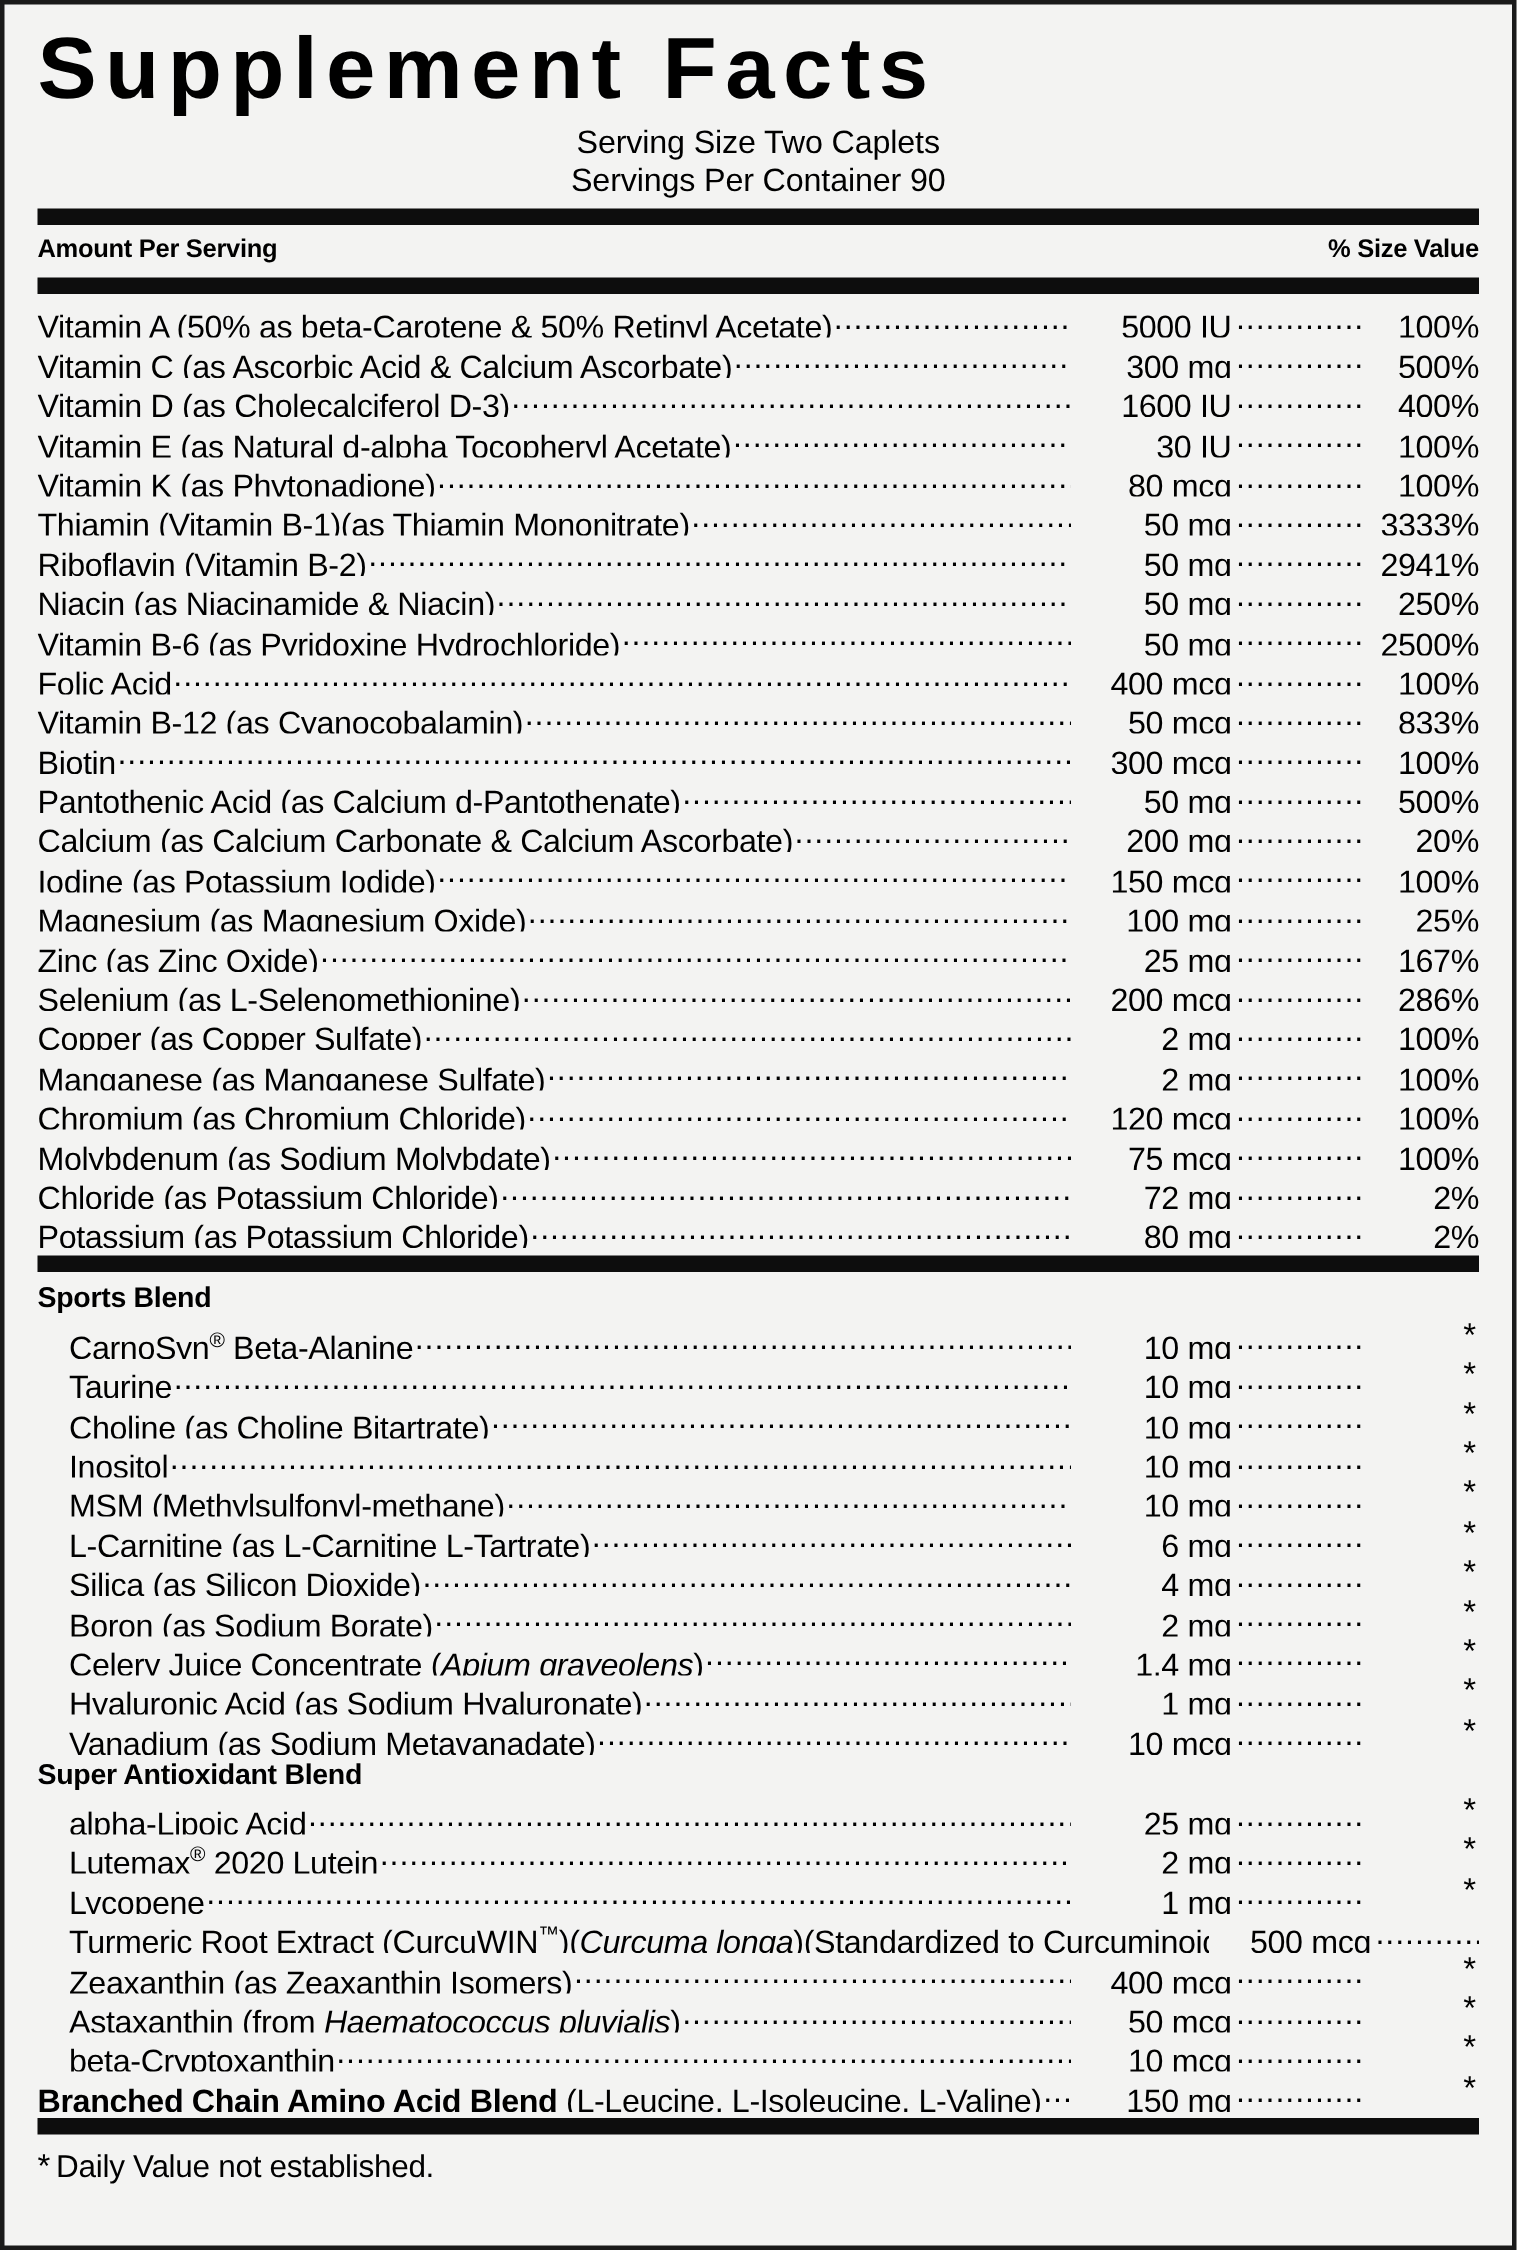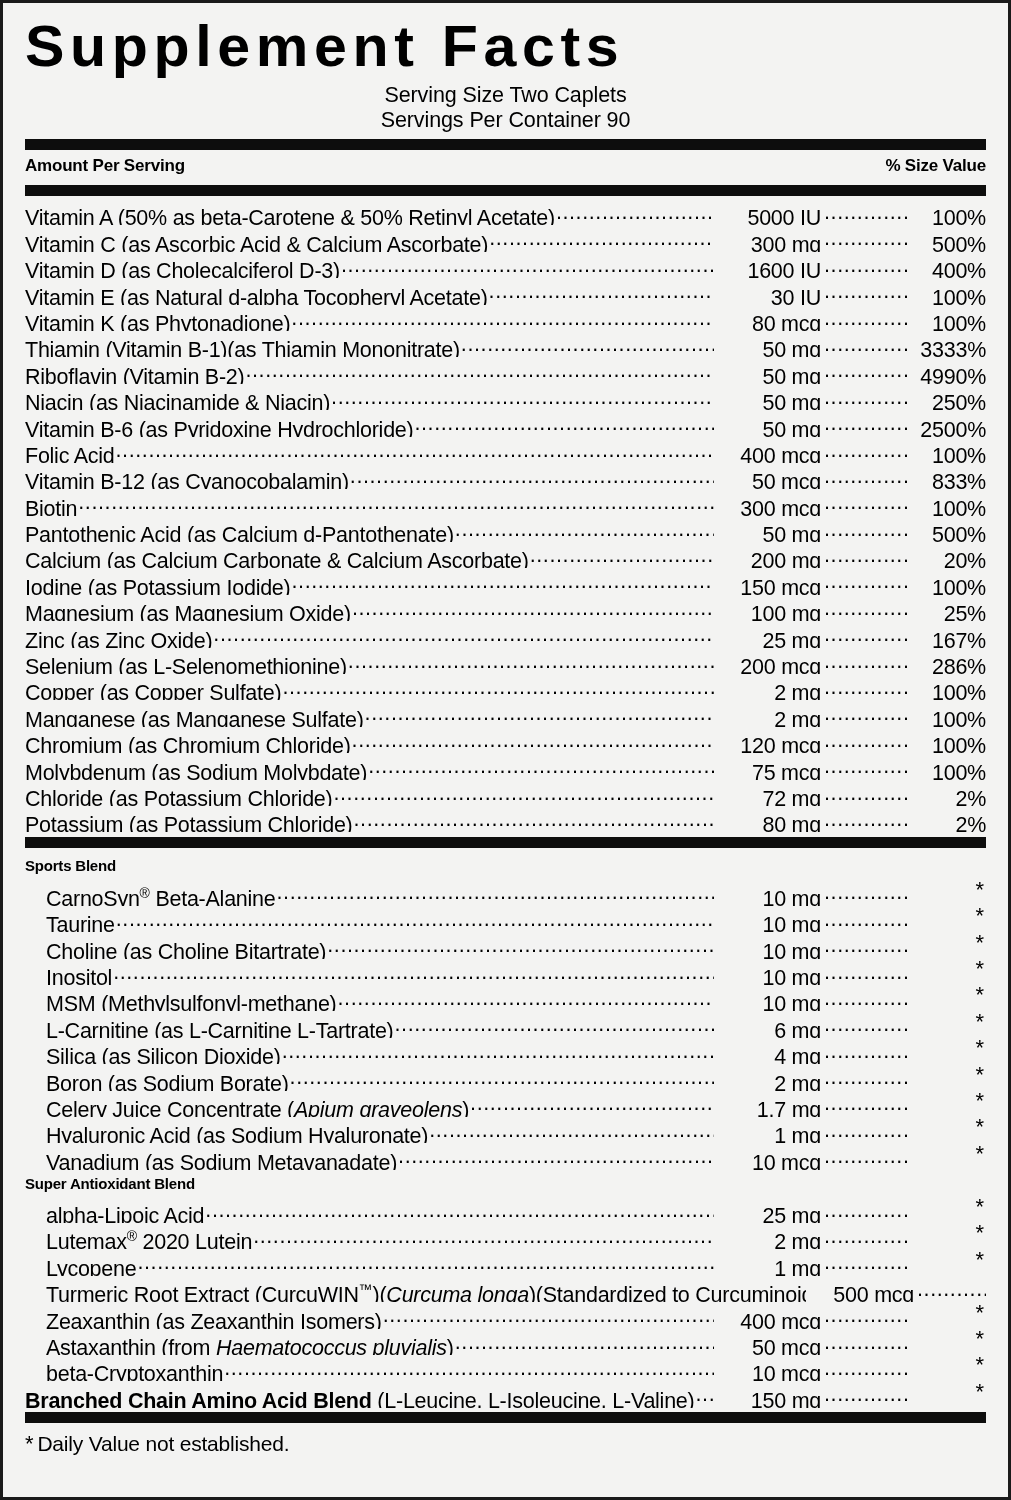--- a/index.html
+++ b/index.html
@@ -149,21 +149,21 @@
     position: relative;
     top: -9px;
     right: 2px;
     font-size: 22px;
     letter-spacing: 0;
   }
 
   .row.indent .nm { padding-left: 21px; }
 
   .blend-head {
-    font-size: 15px;
+    font-size: 19px;
     font-weight: bold;
     line-height: 27px;
     height: 27px;
     letter-spacing: -0.2px;
   }
 
   .row .nm .bold { font-weight: bold; }
   .row .nm .ital { font-style: italic; }
   .sup {
     font-size: 0.65em;
@@ -245,21 +245,21 @@
         <div class="leader"></div>
         <div class="amt">50 mg</div>
         <div class="leader2"></div>
         <div class="dv">3333%</div>
       </div>
       <div class="row">
         <div class="nm">Riboflavin (Vitamin B-2)</div>
         <div class="leader"></div>
         <div class="amt">50 mg</div>
         <div class="leader2"></div>
-        <div class="dv">4990%</div>
+        <div class="dv">2941%</div>
       </div>
       <div class="row">
         <div class="nm">Niacin (as Niacinamide &amp; Niacin)</div>
         <div class="leader"></div>
         <div class="amt">50 mg</div>
         <div class="leader2"></div>
         <div class="dv">250%</div>
       </div>
       <div class="row">
         <div class="nm">Vitamin B-6 (as Pyridoxine Hydrochloride)</div>
@@ -431,21 +431,21 @@
       <div class="row indent">
         <div class="nm">Boron (as Sodium Borate)</div>
         <div class="leader"></div>
         <div class="amt">2 mg</div>
         <div class="leader2"></div>
         <div class="dv star"><span>*</span></div>
       </div>
       <div class="row indent">
         <div class="nm">Celery Juice Concentrate (<span class="ital">Apium graveolens</span>)</div>
         <div class="leader"></div>
-        <div class="amt">1.7 mg</div>
+        <div class="amt">1.4 mg</div>
         <div class="leader2"></div>
         <div class="dv star"><span>*</span></div>
       </div>
       <div class="row indent">
         <div class="nm">Hyaluronic Acid (as Sodium Hyaluronate)</div>
         <div class="leader"></div>
         <div class="amt">1 mg</div>
         <div class="leader2"></div>
         <div class="dv star"><span>*</span></div>
       </div>

